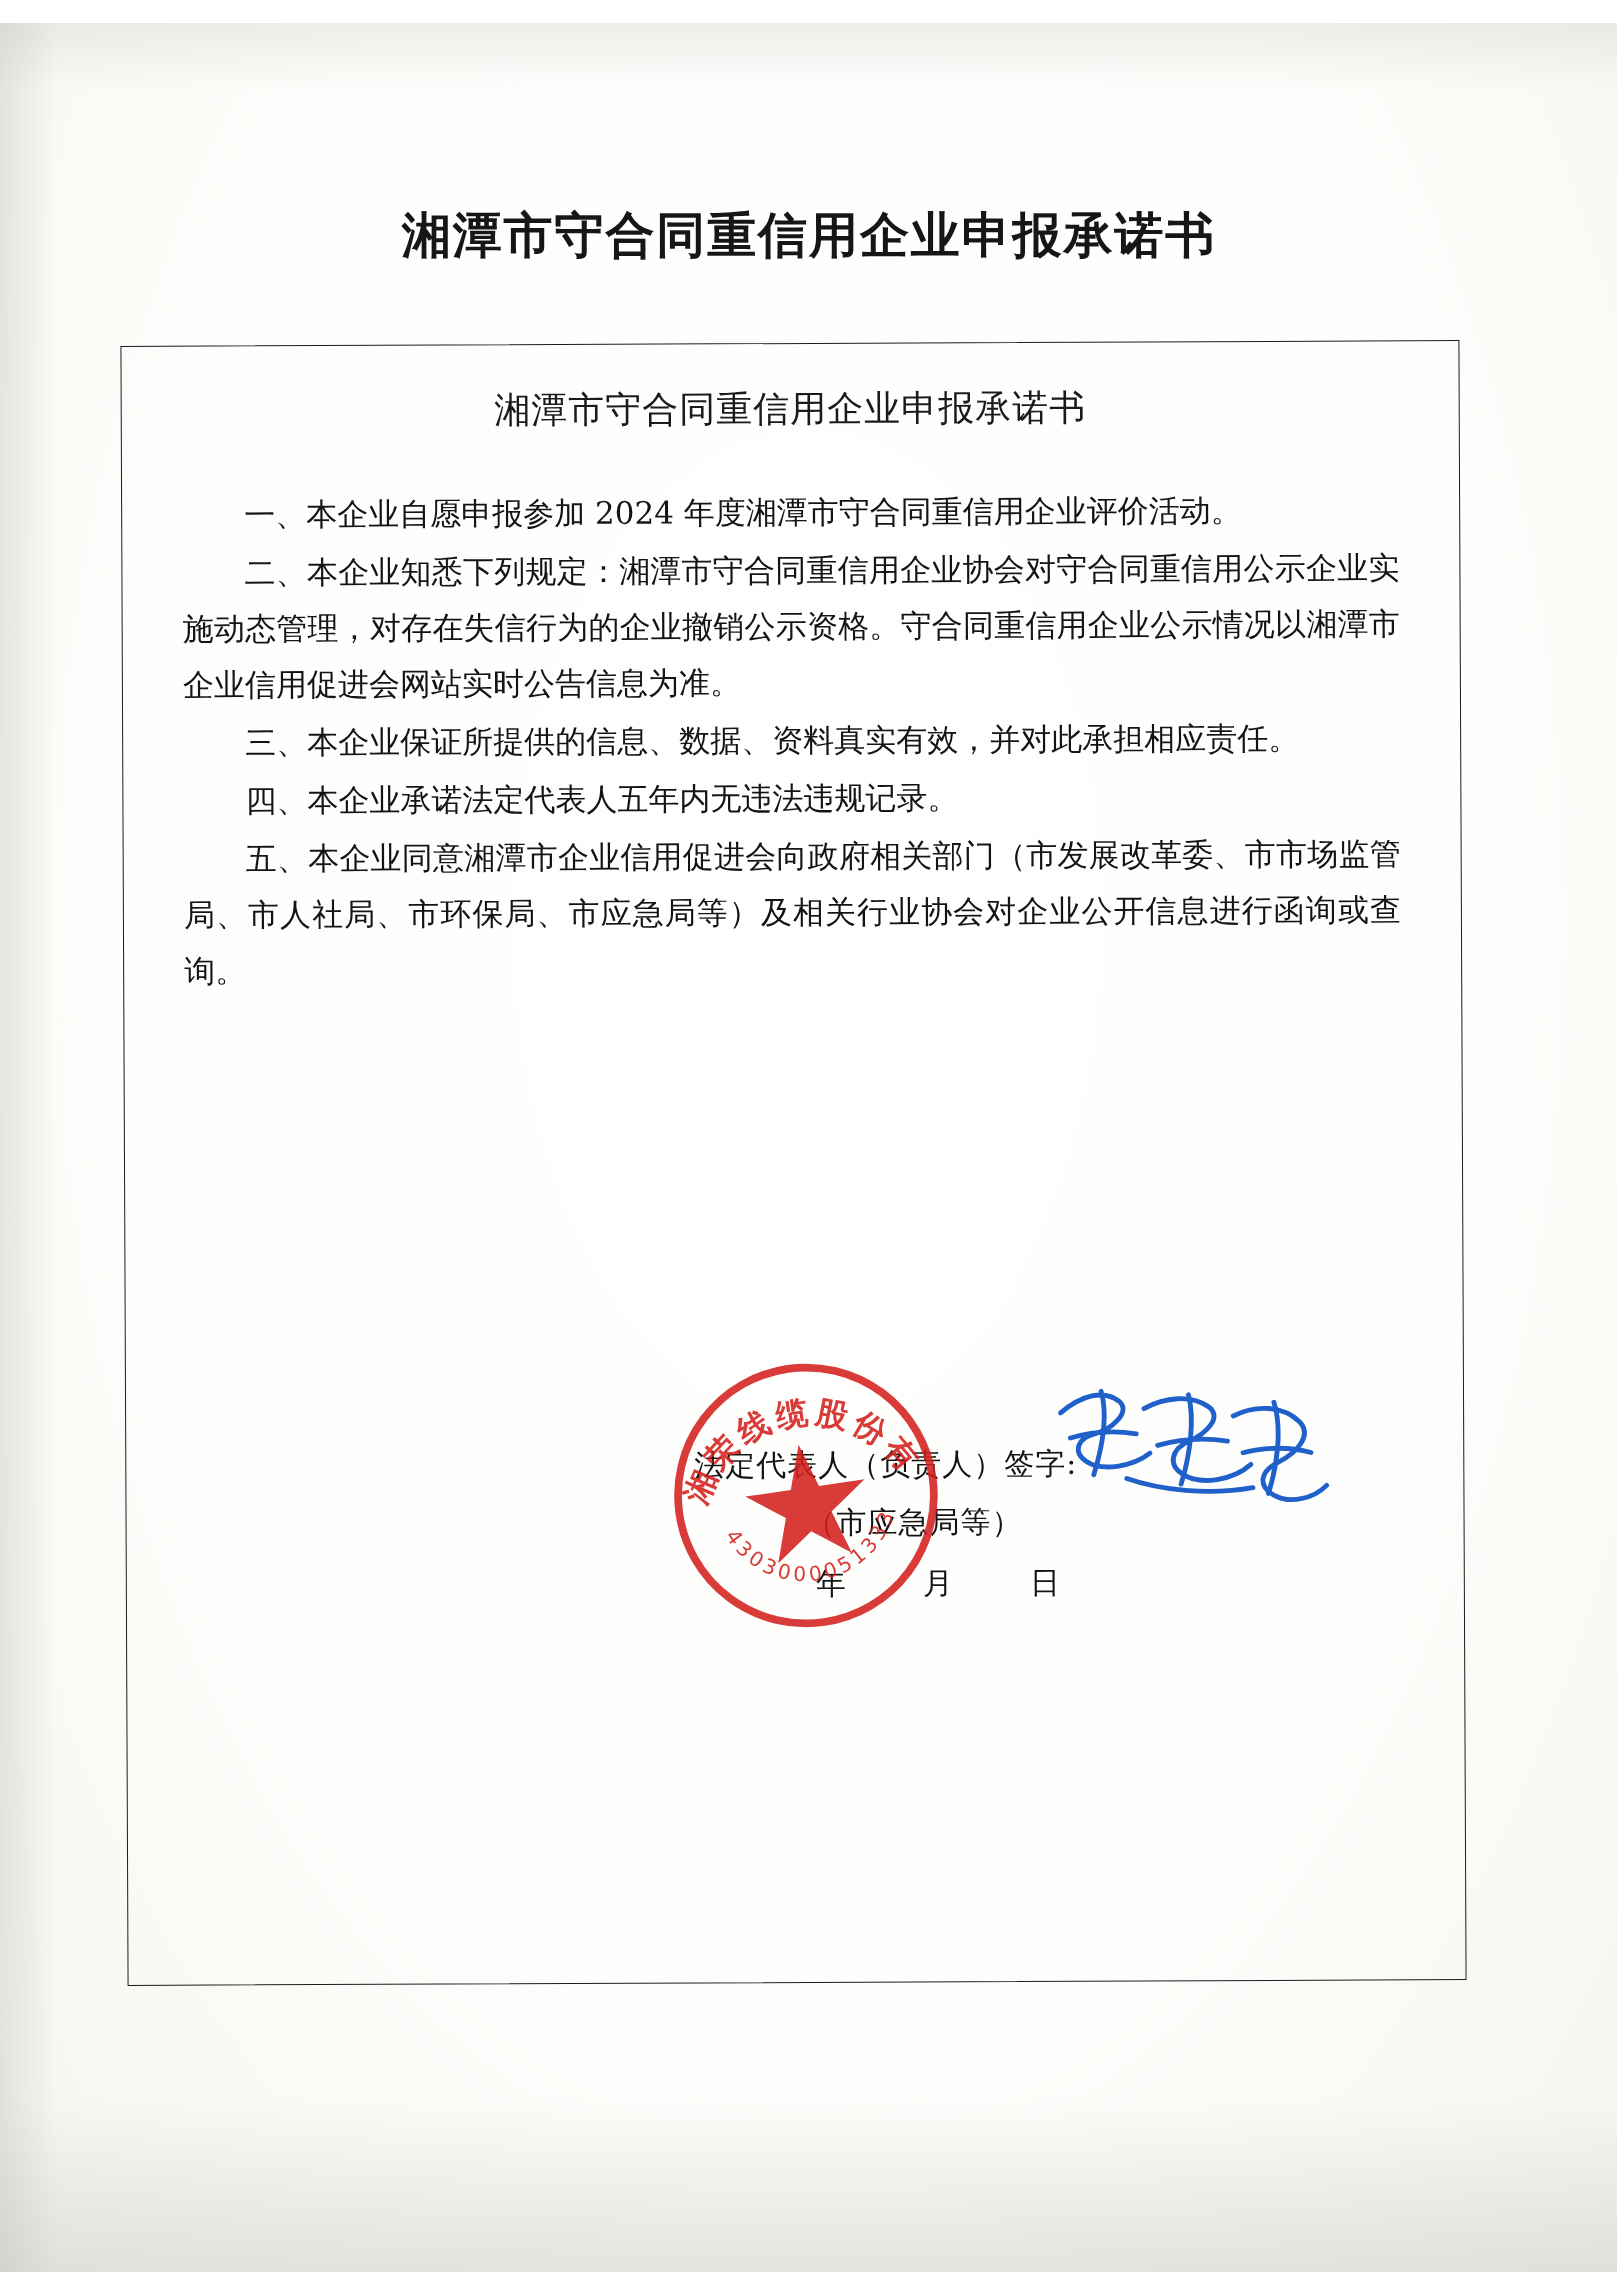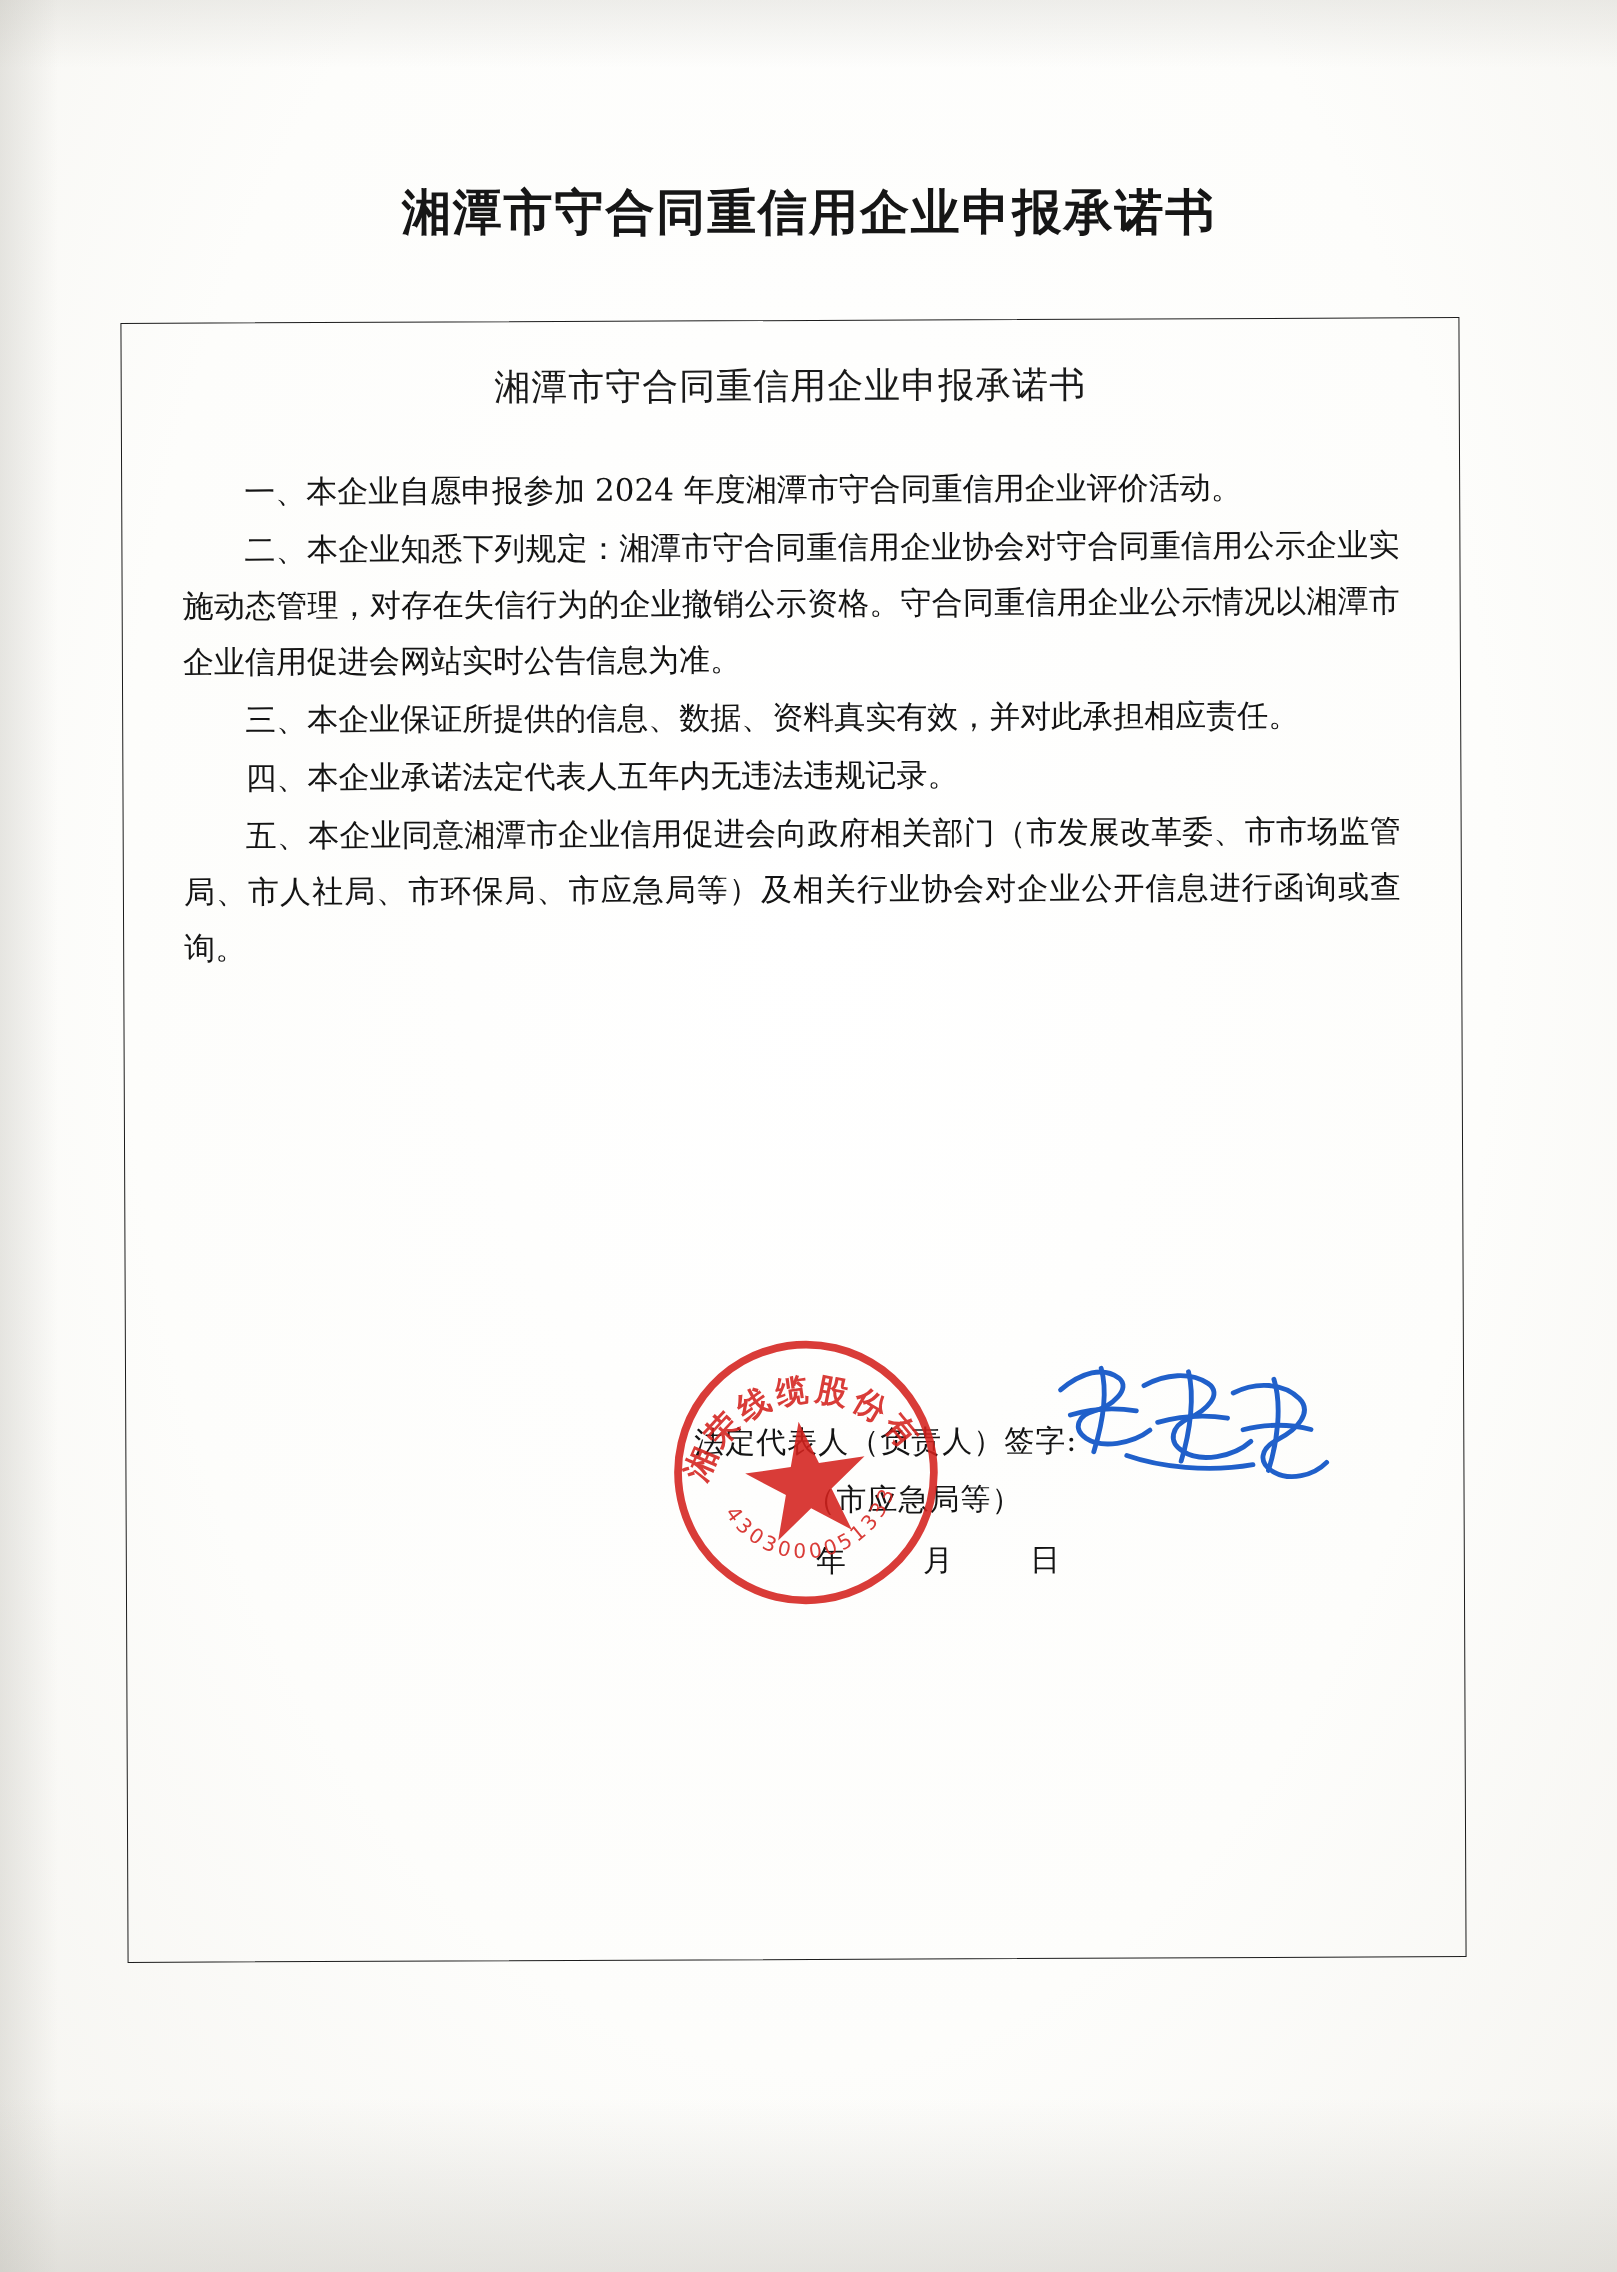--- a/index.html
+++ b/index.html
@@ -14,20 +14,21 @@
     font-family: "DejaVu Serif", "Liberation Serif", serif;
     overflow: hidden;
   }
 
   
   .page {
     position: absolute;
     inset: 0;
     background:
       radial-gradient(ellipse at 50% 40%, #ffffff 0%, #fdfdfb 60%, #f5f4f0 100%);
+    margin-top: 23px;
   }
   .scan-shadow-left {
     position: absolute;
     left: 0; top: 0; bottom: 0; width: 58px;
     background: linear-gradient(to right, rgba(180,178,170,0.30), rgba(255,255,255,0));
     pointer-events: none;
   }
   .scan-shadow-bottom {
     position: absolute;
     left: 0; right: 0; bottom: 0; height: 175px;

